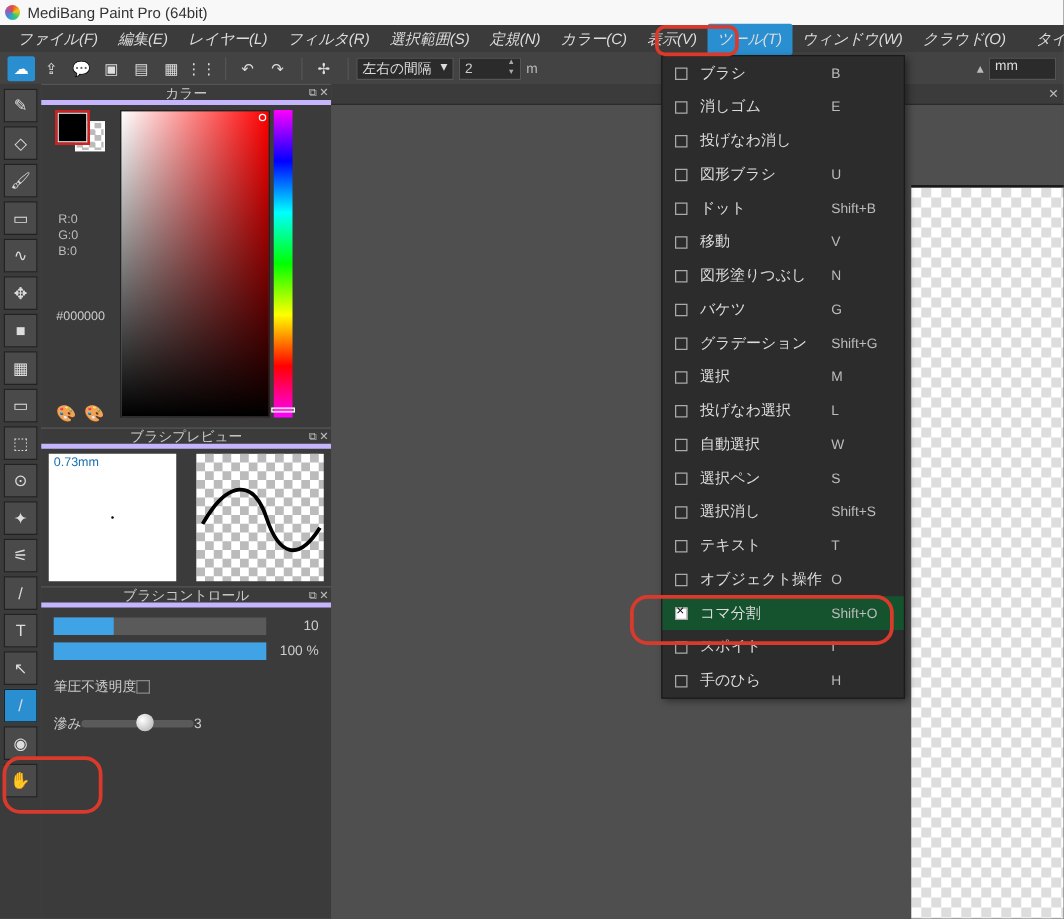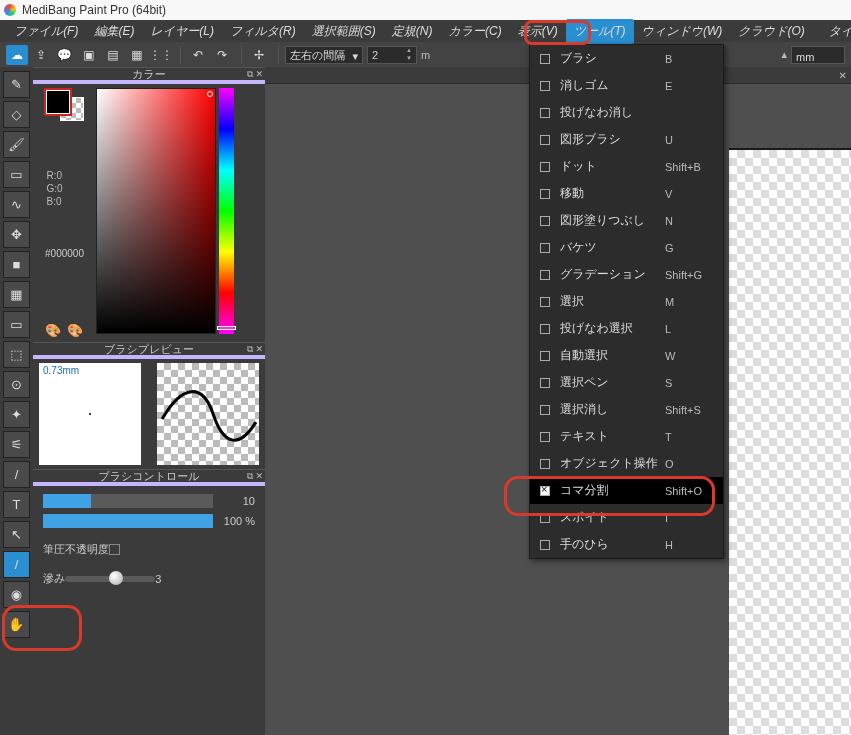--- a/index.html
+++ b/index.html
@@ -12,21 +12,21 @@
   .menubar { height: 22px; background: #3b3b3b; display: flex; align-items: center; color: #ddd; padding: 0 6px; font-size: 12px; }
   .menubar .item { padding: 4px 8px; white-space: nowrap; cursor: default; font-style: italic; }
   .menubar .item.active { background: #2a8fd0; border-radius: 2px; }
   .menubar .sep { width: 1px; height: 16px; background: #555; margin: 0 4px; }
   
   .toolstrip { height: 25px; background: #434343; display: flex; align-items: center; padding: 0 6px; color: #ccc; }
   .ts-btn { width: 22px; height: 20px; margin-right: 2px; display: flex; align-items: center; justify-content: center; color: #ddd; border-radius: 2px; }
   .ts-btn.on { background: #2a8fd0; color: #fff; }
   .ts-divider { width: 1px; height: 18px; background: #555; margin: 0 6px; }
   .ts-field { display: flex; align-items: center; gap: 4px; }
-  .ts-select { background: #2b2b2b; color: #ddd; border: 1px solid #555; height: 18px; width: 78px; padding: 0 4px; display: flex; align-items: flex-end; justify-content: space-between; font-size: 11px; }
+  .ts-select { background: #2b2b2b; color: #ddd; border: 1px solid #555; height: 18px; width: 78px; padding: 0 4px; display: flex; align-items: flex-start; justify-content: space-between; font-size: 11px; }
   .ts-num { background: #2b2b2b; color: #ccc; border: 1px solid #555; height: 18px; width: 50px; padding: 0 18px 0 4px; display: flex; align-items: center; position: relative; font-size: 11px; }
   .ts-num .spin { position: absolute; right: 0; top: 0; bottom: 0; width: 14px; display: flex; flex-direction: column; }
   .ts-num .spin div { flex:1; font-size: 6px; text-align: center; line-height: 7px; color: #aaa; }
   .ts-lbl { color: #bbb; font-size: 11px; }
   
   .main { display: flex; height: calc(735px - 20px - 22px - 25px); }
   .toolcol { width: 33px; background: #3b3b3b; padding-top: 4px; display: flex; flex-direction: column; align-items: center; gap: 3px; }
   .tool { width: 27px; height: 27px; background: #4a4a4a; border: 1px solid #222; display: flex; align-items: center; justify-content: center; color: #ddd; font-size: 14px; }
   .tool.sel { background: #2a8fd0; }
   .panels { width: 232px; display: flex; flex-direction: column; }
@@ -75,21 +75,21 @@
   .canvas-title .close { position: absolute; right: 4px; color: #bbb; font-size: 10px; }
   .canvas-area { flex: 1; background: #4f4f4f; position: relative; }
   .doc { position: absolute; top: 64px; right: 0; width: 122px; bottom: 0;
     background: repeating-conic-gradient(#ddd 0% 25%, #fff 0% 50%) 0 0/16px 16px; border-top: 2px solid #1a1a1a; }
   
   .unit-field { margin-left: auto; display: flex; align-items: center; gap: 4px; }
   
   .dropdown { position: absolute; top: 44px; left: 529px; width: 195px; background: #2c2c2c;
     border: 1px solid #1a1a1a; box-shadow: 2px 2px 6px rgba(0,0,0,.5); z-index: 100; }
   .dd-row { display: flex; align-items: center; height: 27px; color: #ddd; cursor: default; }
-  .dd-row.hi { background: #000000; }
+  .dd-row.hi { background: #14532d; }
   .dd-chk { width: 30px; display: flex; justify-content: center; }
   .dd-box { width: 10px; height: 10px; border: 1px solid #aaa; }
   .dd-box.filled { background: #fff; position: relative; }
   .dd-box.filled::after { content:"×"; position:absolute; top:-4px; left:0; font-size:11px; color:#000; }
   .dd-lbl { flex: 1; font-size: 12px; }
   .dd-sc { width: 58px; color: #bbb; font-size: 11px; text-align: left; padding-right: 6px; }
   
   .annot { position: absolute; border: 3px solid #d93a2b; border-radius: 8px; pointer-events: none; z-index: 200; }
   
   .stroke-sample { position: absolute; inset: 0; }

